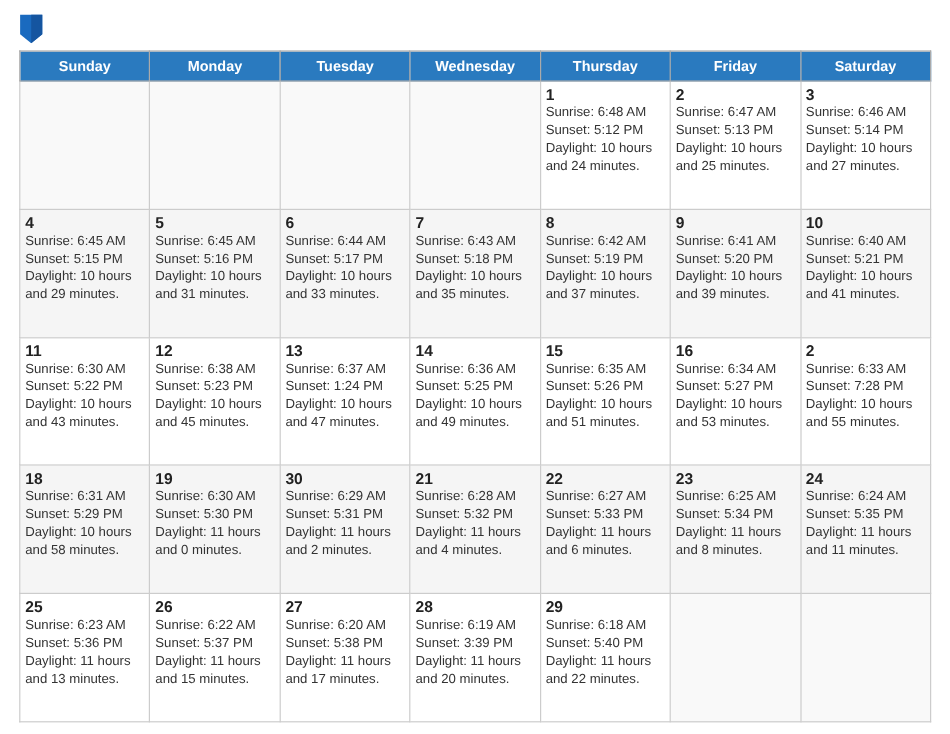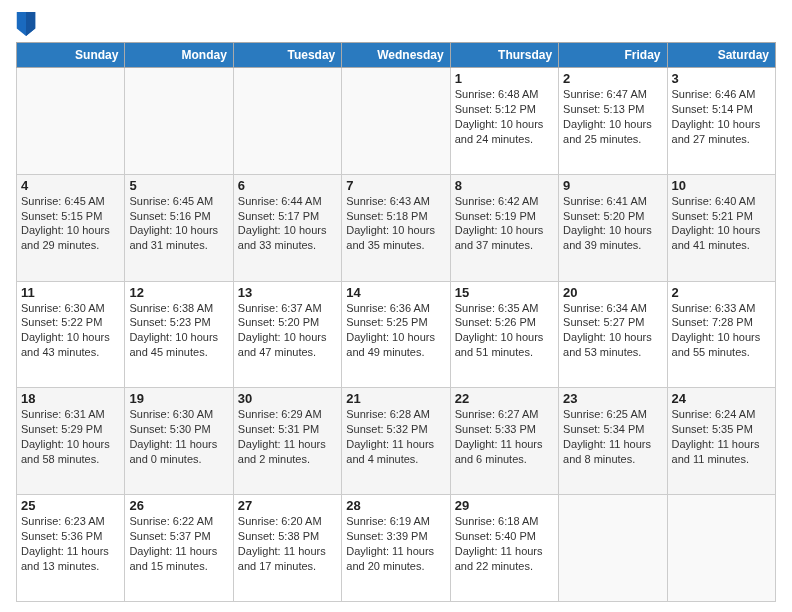--- a/index.html
+++ b/index.html
@@ -55,21 +55,21 @@
     .calendar-table {
       width: 100%;
       border-collapse: collapse;
       flex: 1;
     }
     .calendar-table th {
       background-color: #2a7abf;
       color: #fff;
       font-size: 12px;
       font-weight: bold;
-      text-align: right;
+      text-align: center;
       padding: 5px 6px;
       border: 1px solid #aaa;
     }
     .calendar-table td {
       border: 1px solid #ccc;
       vertical-align: top;
       padding: 3px 4px;
       width: calc(100% / 7);
       font-size: 10px;
       color: #333;
@@ -205,37 +205,37 @@
           </td>
           <td>
             <span class="day-number">12</span>
             <div class="day-info">Sunrise: 6:38 AM
 Sunset: 5:23 PM
 Daylight: 10 hours and 45 minutes.</div>
           </td>
           <td>
             <span class="day-number">13</span>
             <div class="day-info">Sunrise: 6:37 AM
-Sunset: 5:20 PM
+Sunset: 1:24 PM
 Daylight: 10 hours and 47 minutes.</div>
           </td>
           <td>
             <span class="day-number">14</span>
             <div class="day-info">Sunrise: 6:36 AM
 Sunset: 5:25 PM
 Daylight: 10 hours and 49 minutes.</div>
           </td>
           <td>
             <span class="day-number">15</span>
             <div class="day-info">Sunrise: 6:35 AM
 Sunset: 5:26 PM
 Daylight: 10 hours and 51 minutes.</div>
           </td>
           <td>
-            <span class="day-number">20</span>
+            <span class="day-number">16</span>
             <div class="day-info">Sunrise: 6:34 AM
 Sunset: 5:27 PM
 Daylight: 10 hours and 53 minutes.</div>
           </td>
           <td>
             <span class="day-number">2</span>
             <div class="day-info">Sunrise: 6:33 AM
 Sunset: 7:28 PM
 Daylight: 10 hours and 55 minutes.</div>
           </td>

